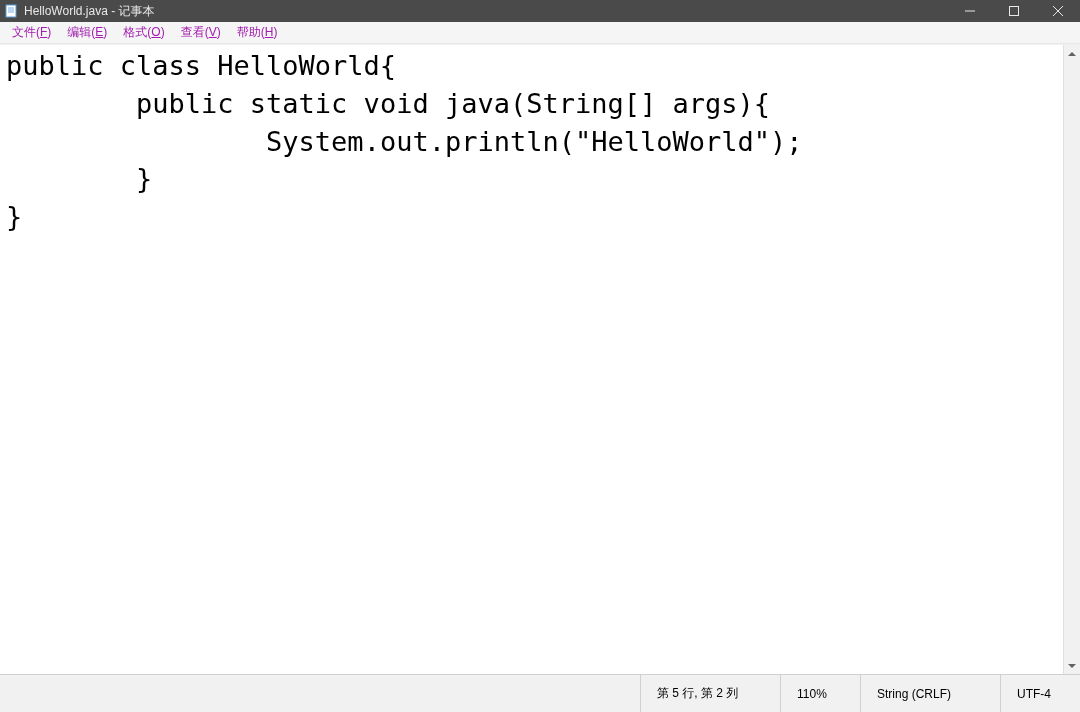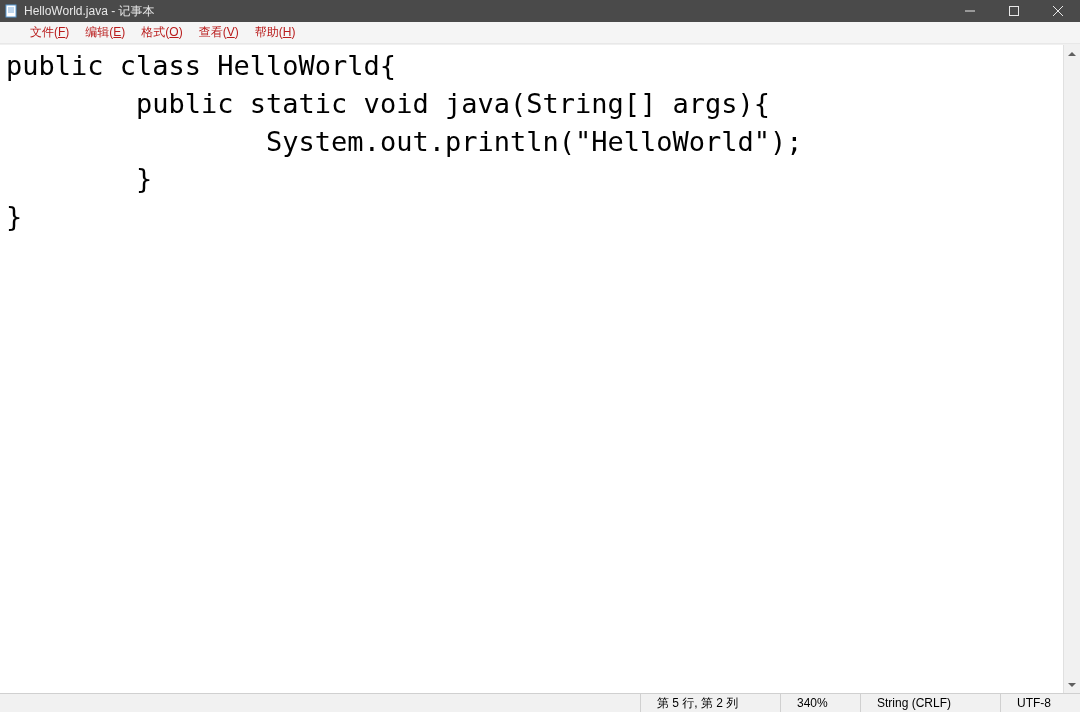--- a/index.html
+++ b/index.html
@@ -48,23 +48,23 @@
       justify-content: center;
       color: #e8e8e8;
       font-size: 10px;
     }
     .menubar {
       height: 22px;
       background: #f5f5f5;
       border-bottom: 1px solid #e8e8e8;
       display: flex;
       align-items: flex-start;
-      padding-left: 22px;
+      padding-left: 4px;
       font-size: 12px;
-      color: #b91c1c;
+      color: #a21caf;
     }
     .menu-item {
       padding: 2px 8px;
       cursor: default;
     }
     .menu-item .accel {
       text-decoration: underline;
     }
     .content-area {
       flex: 1;
@@ -96,21 +96,21 @@
       height: 17px;
       display: flex;
       align-items: center;
       justify-content: center;
       color: #606060;
       font-size: 8px;
     }
     .scroll-arrow-up { top: 0; }
     .scroll-arrow-down { bottom: 0; }
     .statusbar {
-      height: 19px;
+      height: 38px;
       background: #f1f1f1;
       border-top: 1px solid #d0d0d0;
       display: flex;
       align-items: center;
       justify-content: flex-end;
       font-size: 12px;
       color: #000000;
     }
     .status-cell {
       padding: 0 16px;
@@ -186,16 +186,16 @@
       <svg width="8" height="4" viewBox="0 0 8 4">
           <polygon points="0,0 8,0 4,4" fill="#606060"></polygon>
         </svg>
     </div>
   </div>
 </div>
 
 <div class="statusbar">
   <div class="status-spacer"></div>
   <div class="status-cell wide">第 5 行, 第 2 列</div>
-  <div class="status-cell med">340%</div>
+  <div class="status-cell med">110%</div>
   <div class="status-cell wide">String (CRLF)</div>
-  <div class="status-cell med">UTF-8</div>
+  <div class="status-cell med">UTF-4</div>
 </div>
 
 </body></html>

